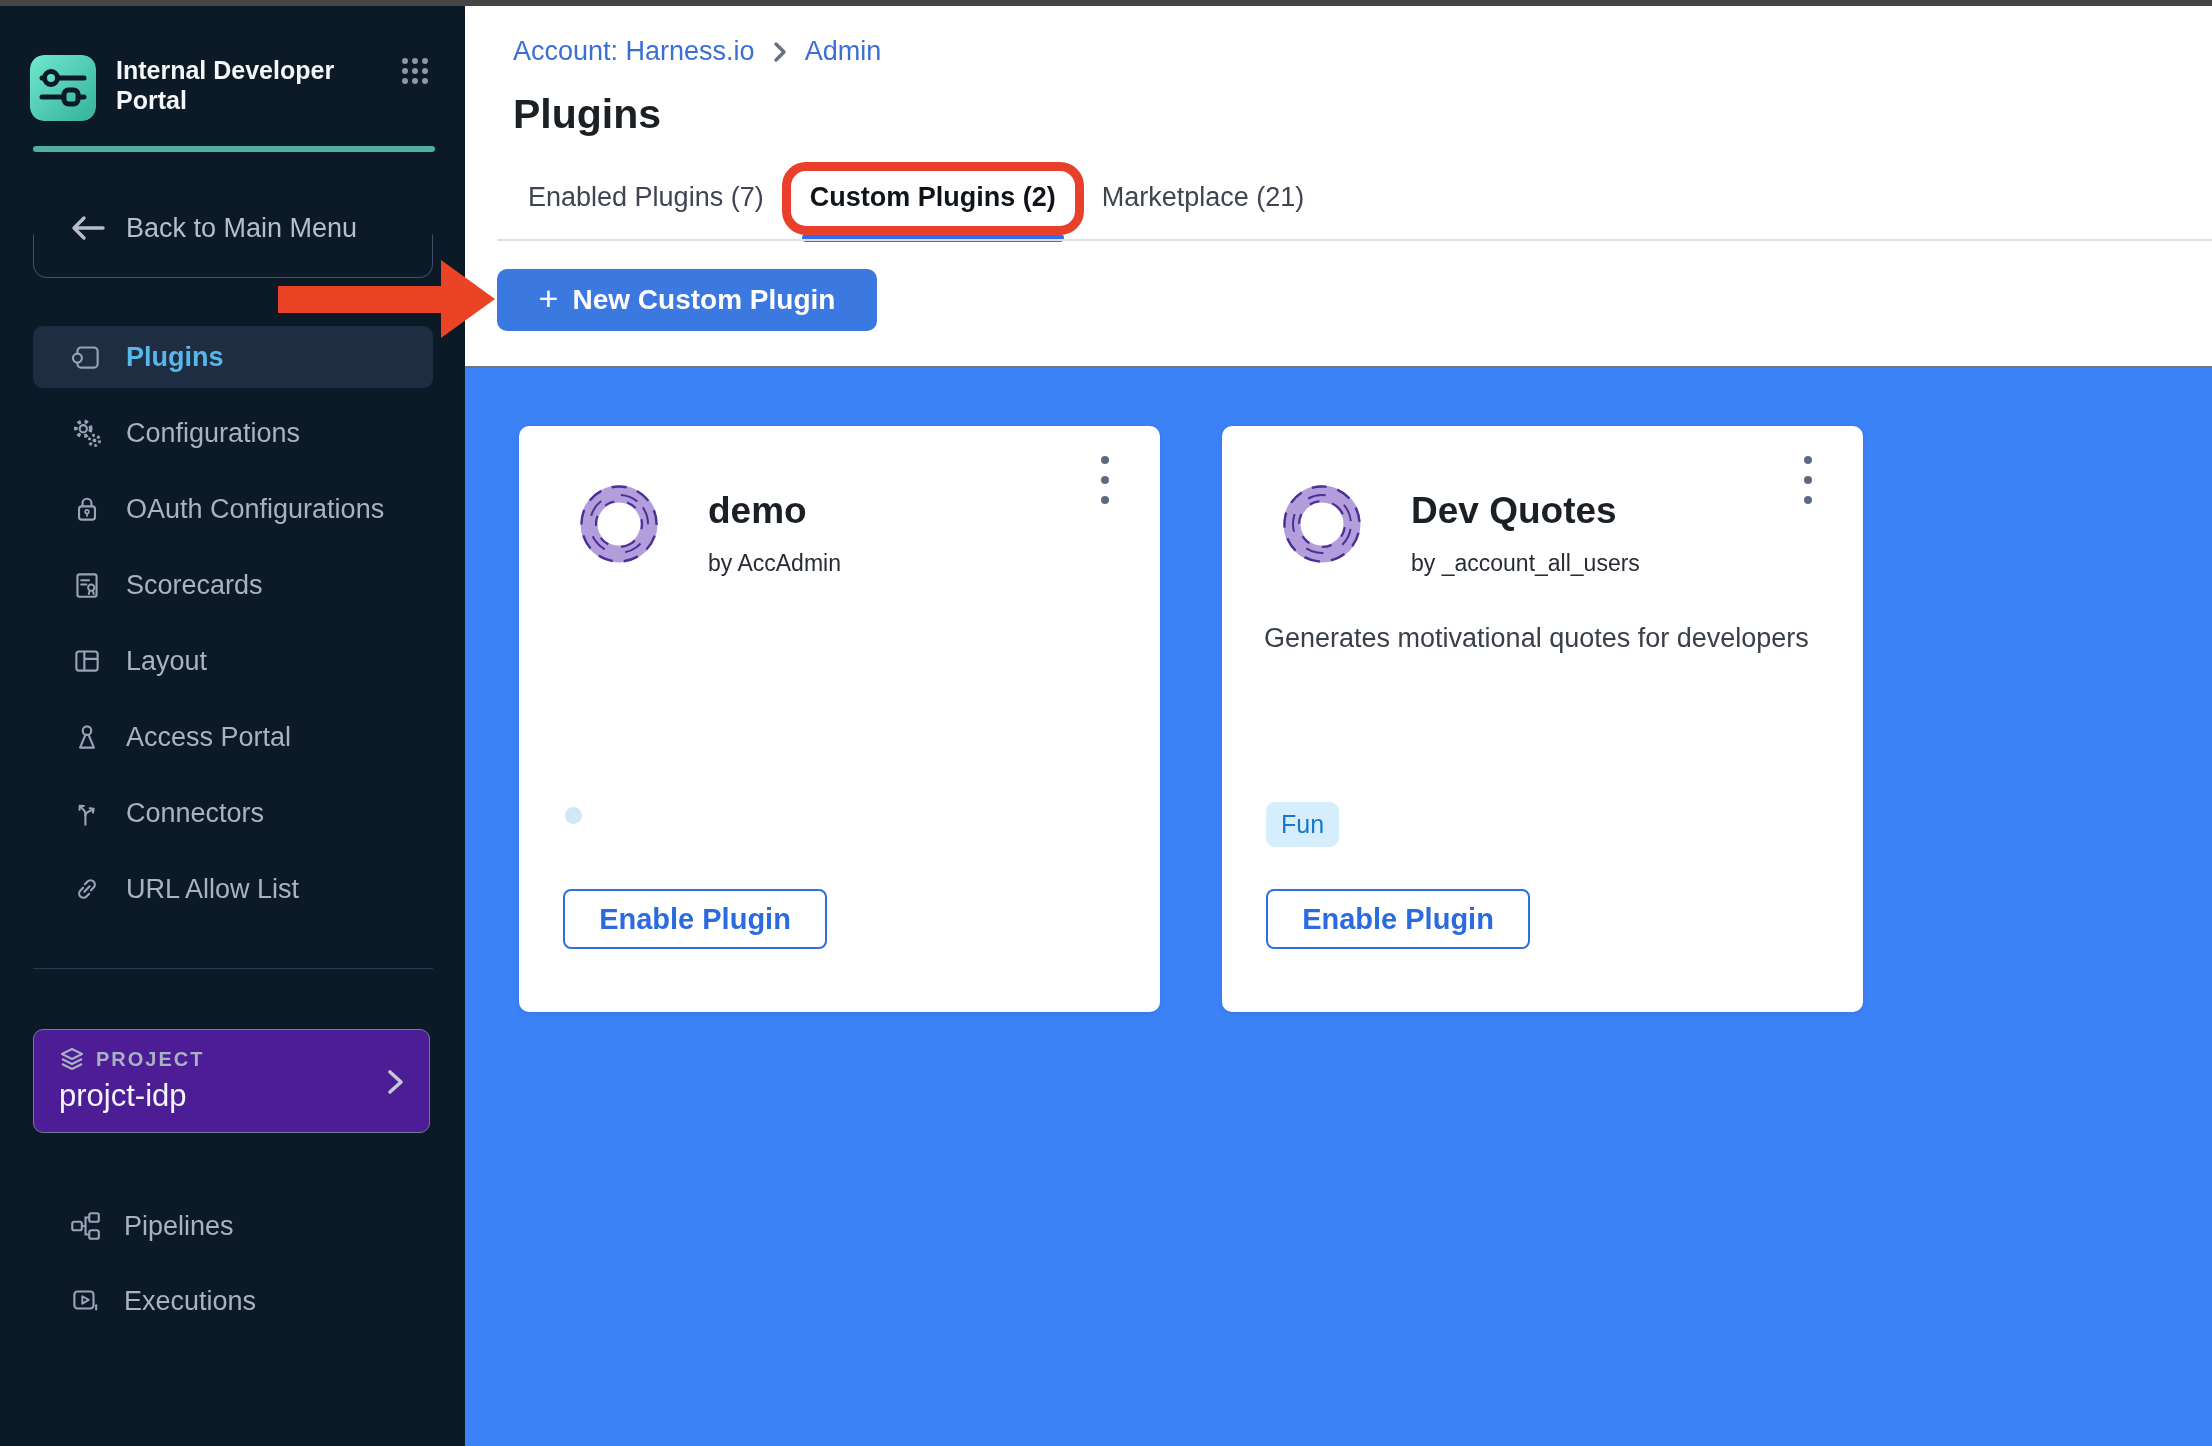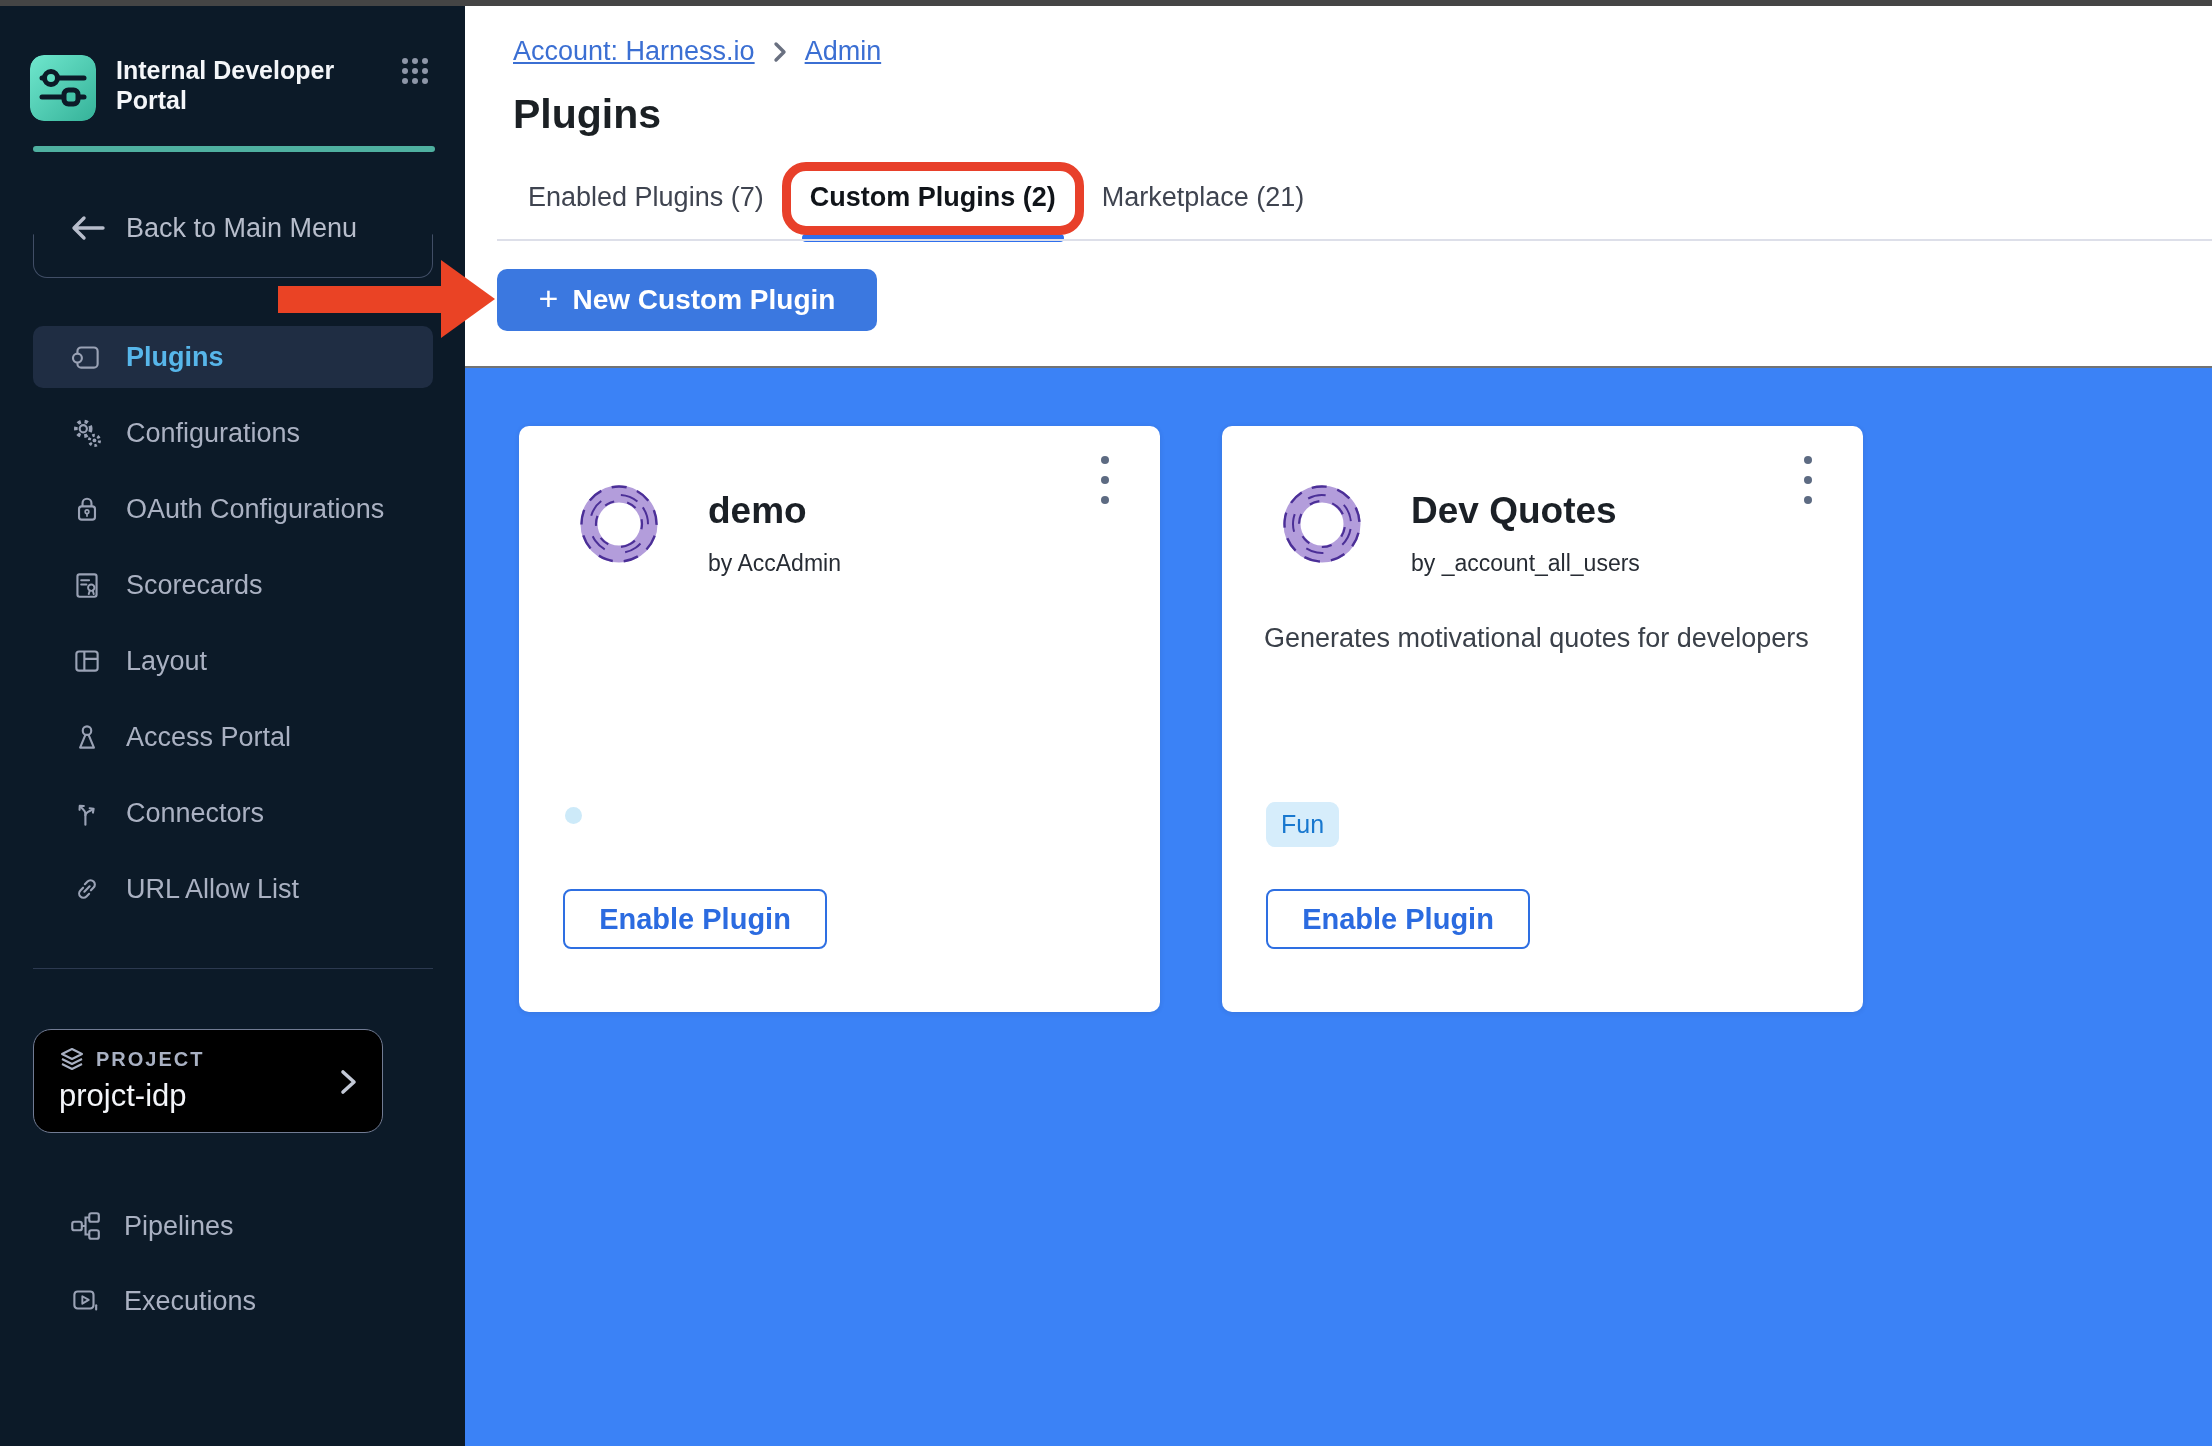--- a/index.html
+++ b/index.html
@@ -26,37 +26,37 @@
   .nav-item { position:relative; height:76px; display:flex; align-items:center; cursor:pointer; }
   .nav-item .icn { width:34px; height:34px; margin-left:70px; flex:0 0 auto; }
   .nav-item .lbl { margin-left:22px; color:#aab1c2; font-size:27px; }
   .nav-item.active::before { content:""; position:absolute; left:33px; top:7px; width:400px; height:62px;
       background:#1f2d43; border-radius:10px; }
   .nav-item.active .icn, .nav-item.active .lbl { position:relative; }
   .nav-item.active .lbl { color:#57b6ea; font-weight:bold; }
 
   .side-divider { position:absolute; left:33px; top:962px; width:400px; height:1px; background:#2c3950; }
 
-  .project-box { position:absolute; left:33px; top:1023px; width:350px; height:104px; border:1px solid #717b93;
-      border-radius:18px; background:#000000; cursor:pointer; }
+  .project-box { position:absolute; left:33px; top:1023px; width:397px; height:104px; border:1px solid #717b93;
+      border-radius:10px; background:#4c1d95; cursor:pointer; }
   .project-top { position:absolute; left:25px; top:17px; display:flex; align-items:center; }
   .project-label { margin-left:11px; color:#a9b1c3; font-size:20px; font-weight:bold; letter-spacing:2px; }
   .project-name { position:absolute; left:25px; top:48px; color:#f3f5f9; font-size:31px; }
   .project-chevron { position:absolute; right:22px; top:36px; }
 
   .bottom-item { position:absolute; left:0; width:465px; height:64px; display:flex; align-items:center; cursor:pointer; }
   .bottom-item .icn { width:34px; height:34px; margin-left:68px; flex:0 0 auto; }
   .bottom-item .lbl { margin-left:22px; color:#aab1c2; font-size:27px; }
   .bi-pipelines { top:1188px;text-align:right; }
   .bi-executions { top:1263px; }
 
   
   .main { position:absolute; left:465px; top:6px; right:0; bottom:0; background:#ffffff; }
   .breadcrumb { position:absolute; left:48px; top:30px; display:flex; align-items:center; font-size:27px; }
-  .crumb-link { color:#3b6fd3; cursor:pointer;text-decoration:underline; }
+  .crumb-link { color:#3b6fd3; cursor:pointer; }
   .crumb-sep { margin:0 16px; display:flex; align-items:center; }
   .page-title { position:absolute; left:48px; top:85px; font-size:41px; font-weight:bold; color:#1b2024; }
 
   .tabs-row { position:absolute; left:63px; top:150px; height:83px; display:flex; align-items:center; gap:46px; }
   .tab { font-size:27px; color:#3f4450; cursor:pointer; position:relative; white-space:nowrap; }
   .tab.active { font-weight:bold; color:#101419; }
   .tab.active .tab-underline { position:absolute; left:-8px; right:-8px; bottom:-29px; height:8px;
       background:#2f6fed; border-radius:4px; }
   .highlight-ring { position:absolute; left:-28px; right:-28px; top:-20px; bottom:-22px;
       border:9px solid #e8402a; border-radius:24px; pointer-events:none; }

